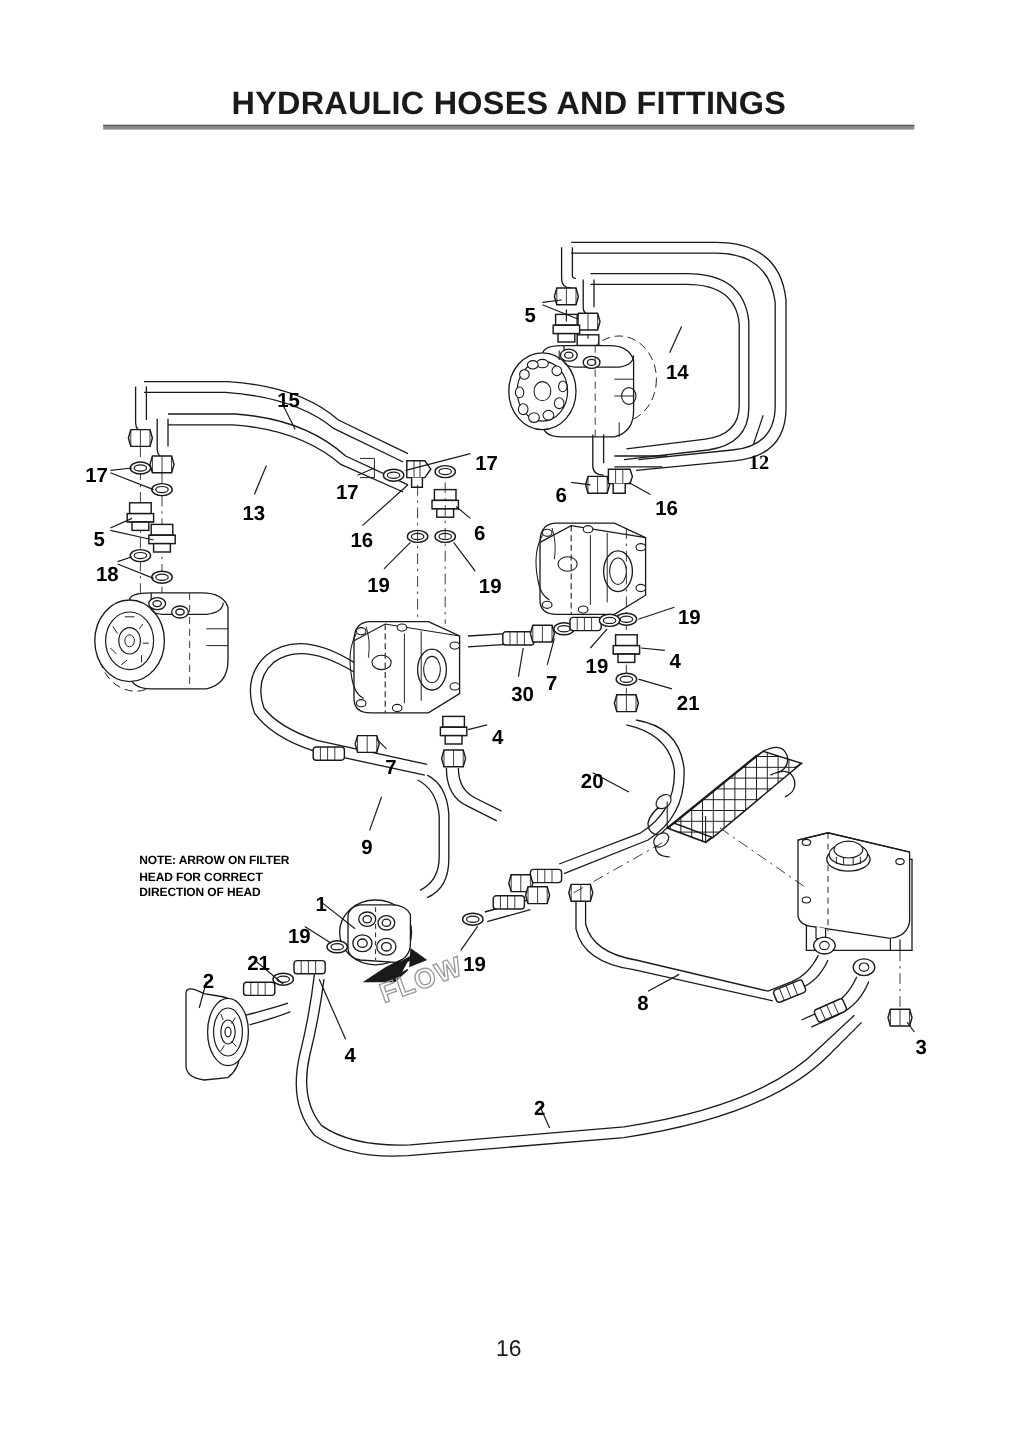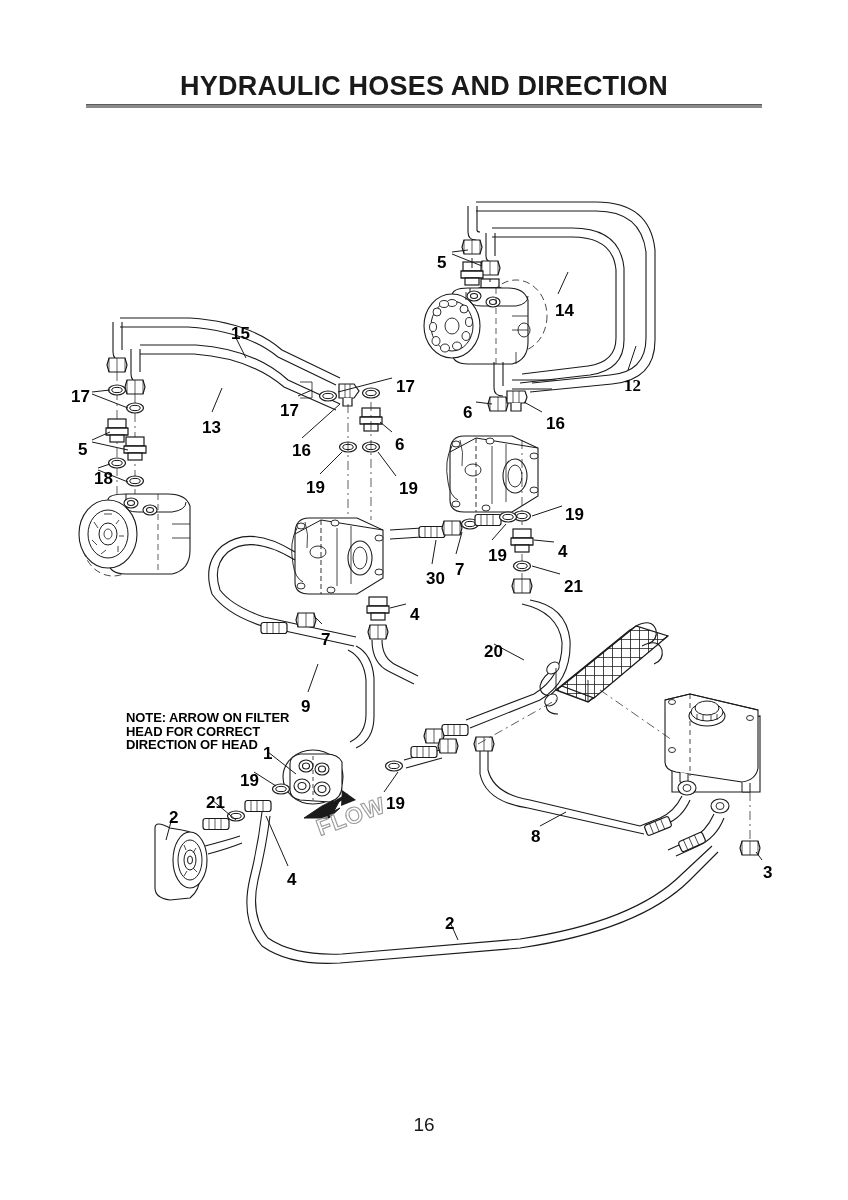--- a/index.html
+++ b/index.html
@@ -66,38 +66,38 @@
     position: absolute;
     font-size: 17px;
     font-weight: bold;
     color: #000000;
     line-height: 17px;
     white-space: nowrap;
   }
   
   #note-block {
     position: absolute;
-    left: 126px;
+    left: 116px;
     top: 711px;
-    font-size: 13px;
+    font-size: 10px;
     font-weight: bold;
     color: #000000;
     line-height: 13.5px;
     letter-spacing: -0.1px;
     white-space: nowrap;
   }
   #note-block span { display: block; }
 </style>
 </head>
 <body>
 
 <div id="page">
 
   <div id="title-block">
-    <span id="page-title">HYDRAULIC HOSES AND DIRECTION</span>
+    <span id="page-title">HYDRAULIC HOSES AND FITTINGS</span>
   </div>
   <div id="title-rule"></div>
 
   <svg id="drawing" viewBox="0 0 848 1200" xmlns="http://www.w3.org/2000/svg">
     <defs>
       <g id="oring">
         <ellipse cx="0" cy="0" rx="8.5" ry="5" fill="#ffffff" stroke="#1a1a1a" stroke-width="1.2"></ellipse>
         <ellipse cx="0" cy="0" rx="5.2" ry="2.6" fill="#ffffff" stroke="#1a1a1a" stroke-width="1"></ellipse>
       </g>
       <g id="hexfit">
@@ -646,21 +646,21 @@
 
   <div id="callout-layer">
       <div class="callout" style="left: 231px; top: 325px;">15</div>
       <div class="callout" style="left: 71px; top: 388px;">17</div>
       <div class="callout" style="left: 202px; top: 419px;">13</div>
       <div class="callout" style="left: 280px; top: 402px;">17</div>
       <div class="callout" style="left: 396px; top: 378px;">17</div>
       <div class="callout" style="left: 78px; top: 441px;">5</div>
       <div class="callout" style="left: 292px; top: 442px;">16</div>
       <div class="callout" style="left: 395px; top: 436px;">6</div>
-      <div class="callout" style="left: 94px; top: 470px;">18</div>
+      <div class="callout" style="left: 80px; top: 470px;">18</div>
       <div class="callout" style="left: 306px; top: 479px;">19</div>
       <div class="callout" style="left: 399px; top: 480px;">19</div>
       <div class="callout" style="left: 437px; top: 254px;">5</div>
       <div class="callout" style="left: 555px; top: 302px; text-align: right;">14</div>
       <div class="callout" style="left: 624px; top: 377px; font-family: Liberation Serif, serif;">12</div>
       <div class="callout" style="left: 463px; top: 404px;">6</div>
       <div class="callout" style="left: 546px; top: 415px;">16</div>
       <div class="callout" style="left: 565px; top: 506px;">19</div>
       <div class="callout" style="left: 558px; top: 543px;">4</div>
       <div class="callout" style="left: 564px; top: 578px;">21</div>

